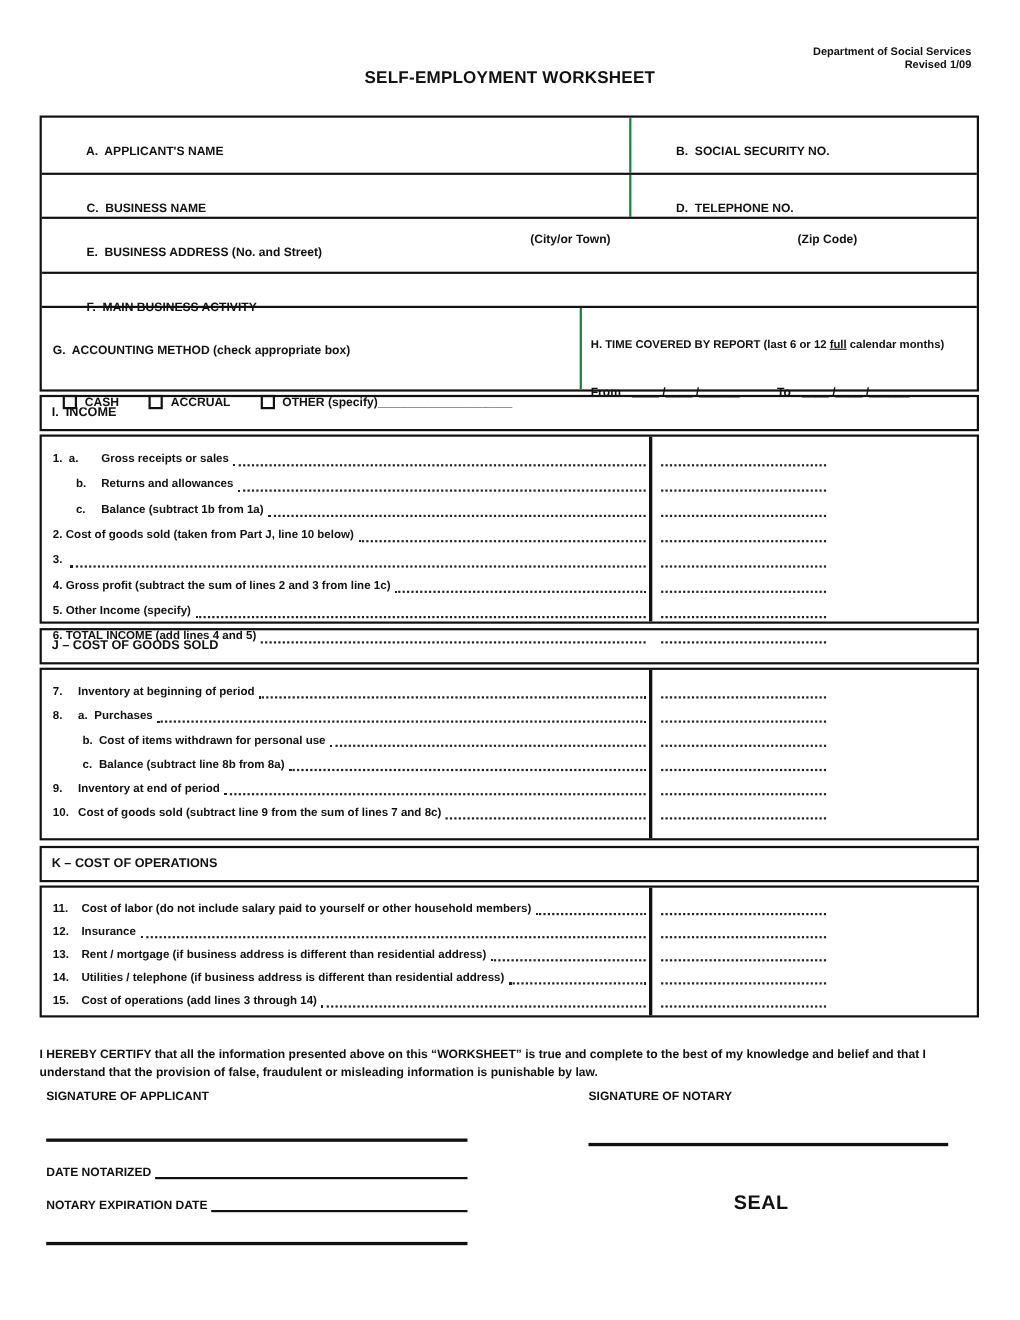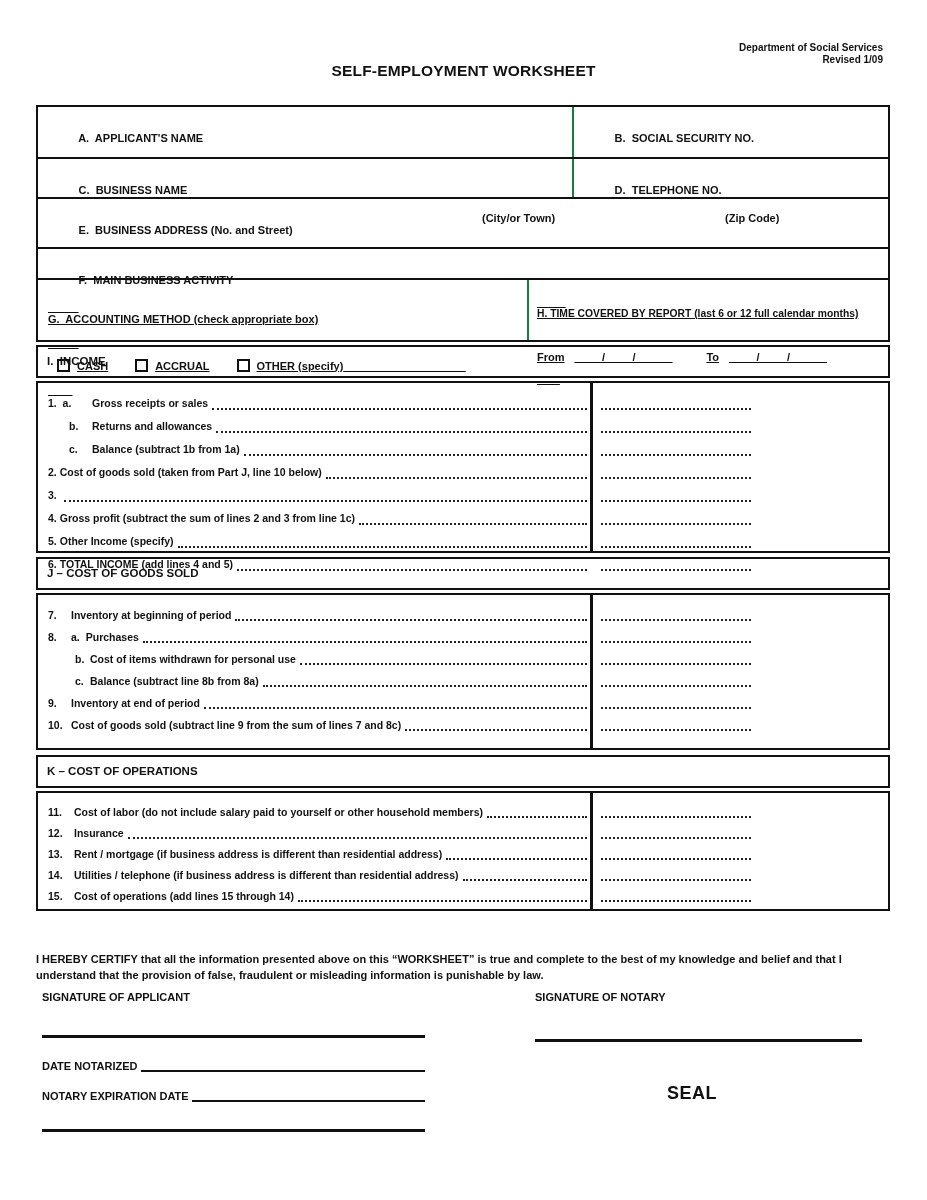--- a/index.html
+++ b/index.html
@@ -17,21 +17,21 @@
   .content{position:absolute;left:36px;top:105px;width:854px;}
 
   
   .toptable{border:2.5px solid #111;}
   .trow{box-sizing:border-box;display:flex;position:relative;}
   .trow + .trow{border-top:2px solid #111;}
   .trow-ab{height:50px;}
   .trow-cd{height:40px;}
   .trow-e{height:50px;}
   .trow-f{height:31px;}
-  .trow-gh{height:62px;text-decoration:underline;}
+  .trow-gh{height:76px;}
   .cell{box-sizing:border-box;font-size:11px;padding:13px 0 0 10px;white-space:pre;}
   .w534{width:534px;}
   .w489{width:489px;padding:9px 0 0 10px;}
   .vdiv{border-left:2px solid #15803d;flex:1;}
   .abs-city{position:absolute;left:444px;top:13px;font-size:11px;}
   .abs-zip{position:absolute;left:687px;top:13px;font-size:11px;}
 
   
   .g-opts{margin-top:10px;display:flex;align-items:center;padding-left:9px;font-size:11px;white-space:pre;}
   .cb{width:9px;height:9px;border:2px solid #111;display:inline-block;margin-right:7px;flex:0 0 auto;}
@@ -234,21 +234,21 @@
       </div>
     </div>
 
     <div class="shead mt5">K – COST OF OPERATIONS</div>
     <div class="ftable ops-t mt3">
       <div class="fleft">
         <div class="frow"><span class="p-k">11.</span><span>Cost of labor (do not include salary paid to yourself or other household members)</span><span class="lead"></span></div>
         <div class="frow"><span class="p-k">12.</span><span>Insurance</span><span class="lead"></span></div>
         <div class="frow"><span class="p-k">13.</span><span>Rent / mortgage (if business address is different than residential address)</span><span class="lead"></span></div>
         <div class="frow"><span class="p-k">14.</span><span>Utilities / telephone (if business address is different than residential address)</span><span class="lead"></span></div>
-        <div class="frow"><span class="p-k">15.</span><span>Cost of operations (add lines 15 through 14)</span><span class="lead"></span></div>
+        <div class="frow"><span class="p-k">15.</span><span>Cost of operations (add lines 3 through 14)</span><span class="lead"></span></div>
       </div>
       <div class="fright">
         <div class="adrow">
             <span class="adots"></span>
           </div>
         <div class="adrow">
             <span class="adots"></span>
           </div>
         <div class="adrow">
             <span class="adots"></span>

